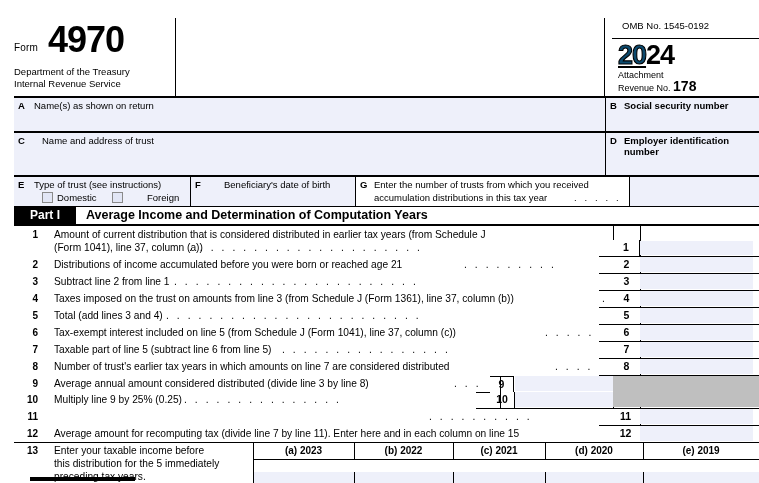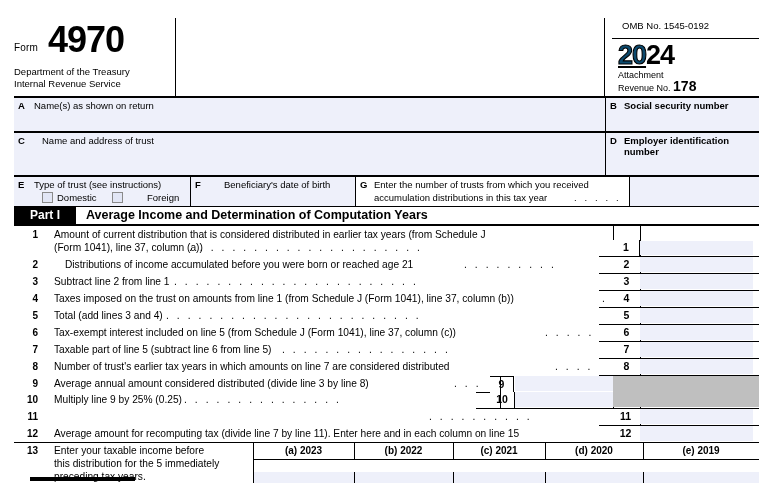--- a/index.html
+++ b/index.html
@@ -196,39 +196,39 @@
     <span class="linetext" style="left:40px; top:2px; width:557px;">Amount of current distribution that is considered distributed in earlier tax years (from Schedule J</span>
     <span class="linetext" style="left:40px; top:15px;">(Form 1041), line 37, column (a))</span>
     <span class="linetext dots" style="left:175px; top:15px;">.   .   .   .   .   .   .   .   .   .   .   .   .   .   .   .   .   .   .   .   .   .</span>
     <div class="abs entrycell" style="left:626px; top:15px; width:113px; height:14px;"></div>
     <span class="numcell" style="left:599px; top:14px; width:27px; height:16px; line-height:14px; border-left:none; border-top:none; border-bottom:none;">1</span>
   </div>
   <div class="abs" style="left:599px; top:256px; width:160px; height:1px; background:#000;"></div>
 
   <div class="abs" style="left:14px; top:257px; width:745px; height:16px;">
     <span class="lineno" style="left:10px; top:2px; width:14px;">2</span>
-    <span class="linetext" style="left:51px; top:1px;">Distributions of income accumulated before you were born or reached age 21</span>
+    <span class="linetext" style="left:40px; top:1px;">Distributions of income accumulated before you were born or reached age 21</span>
     <span class="linetext dots" style="left:450px; top:1px;">.   .   .   .   .   .   .   .   .</span>
     <div class="abs entrycell" style="left:626px; top:0; width:113px; height:15px;"></div>
     <span class="numcell" style="left:599px; top:0; width:27px; height:16px; line-height:15px; border:none;">2</span>
   </div>
   <div class="abs" style="left:599px; top:273px; width:160px; height:1px; background:#000;"></div>
 
   <div class="abs" style="left:14px; top:274px; width:745px; height:16px;">
     <span class="lineno" style="left:10px; top:2px; width:14px;">3</span>
     <span class="linetext" style="left:40px; top:1px;">Subtract line 2 from line 1</span>
     <span class="linetext dots" style="left:160px; top:1px;">.   .   .   .   .   .   .   .   .   .   .   .   .   .   .   .   .   .   .   .   .   .   .</span>
     <div class="abs entrycell" style="left:626px; top:0; width:113px; height:15px;"></div>
     <span class="numcell" style="left:599px; top:0; width:27px; height:16px; line-height:15px; border:none;">3</span>
   </div>
   <div class="abs" style="left:599px; top:290px; width:160px; height:1px; background:#000;"></div>
 
   <div class="abs" style="left:14px; top:291px; width:745px; height:16px;">
     <span class="lineno" style="left:10px; top:2px; width:14px;">4</span>
-    <span class="linetext" style="left:40px; top:1px;">Taxes imposed on the trust on amounts from line 1 (from Schedule J (Form 1041), line 37, column (b))</span>
+    <span class="linetext" style="left:40px; top:1px;">Taxes imposed on the trust on amounts from line 3 (from Schedule J (Form 1361), line 37, column (b))</span>
     <span class="linetext dots" style="left:588px; top:1px;">.</span>
     <div class="abs entrycell" style="left:626px; top:0; width:113px; height:15px;"></div>
     <span class="numcell" style="left:599px; top:0; width:27px; height:16px; line-height:15px; border:none;">4</span>
   </div>
   <div class="abs" style="left:599px; top:307px; width:160px; height:1px; background:#000;"></div>
 
   <div class="abs" style="left:14px; top:308px; width:745px; height:16px;">
     <span class="lineno" style="left:10px; top:2px; width:14px;">5</span>
     <span class="linetext" style="left:40px; top:1px;">Total (add lines 3 and 4)</span>
     <span class="linetext dots" style="left:152px; top:1px;">.   .   .   .   .   .   .   .   .   .   .   .   .   .   .   .   .   .   .   .   .   .   .   .</span>

